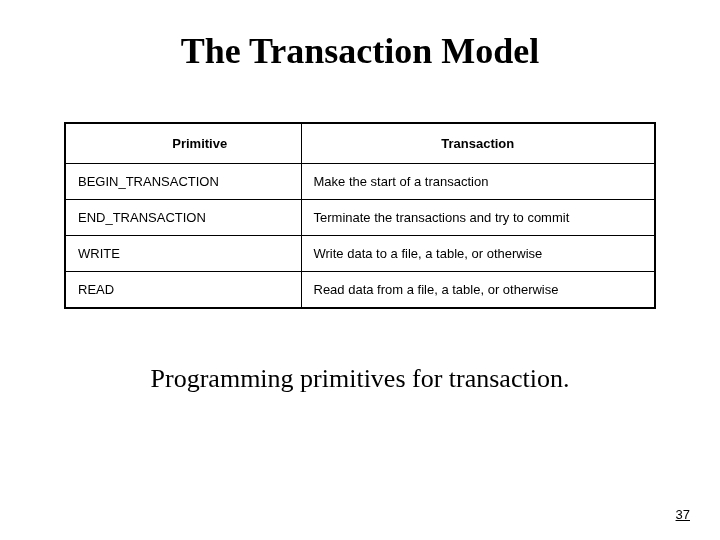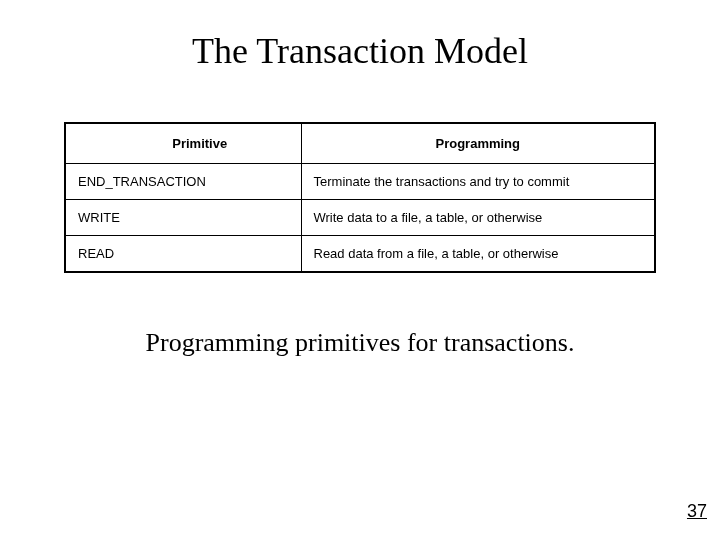--- a/index.html
+++ b/index.html
@@ -15,21 +15,21 @@
       position: relative;
     }
     .slide {
       width: 100%;
       height: 100%;
       padding: 20px 40px;
       position: relative;
     }
     .title {
       font-size: 36px;
-      font-weight: normal;
+      font-weight: bold;
       text-align: center;
       margin-top: 10px;
       margin-bottom: 50px;
       color: #000;
     }
     .table-wrap {
       margin: 0 24px;
     }
     table {
       width: 100%;
@@ -59,54 +59,58 @@
     }
     .caption {
       font-size: 26px;
       text-align: center;
       margin-top: 55px;
       color: #000;
     }
     .page-number {
       position: absolute;
       bottom: 18px;
-      right: 13px;
+      right: 30px;
       font-family: Arial, Helvetica, sans-serif;
-      font-size: 18px;
+      font-size: 13px;
       color: #000;
       text-decoration: underline;
     }
   </style>
 </head>
 <body>
 
 <div class="slide">
   <h1 class="title">The Transaction Model</h1>
 
   <div class="table-wrap">
     <table>
       <thead>
         <tr>
           <th class="col-primitive">Primitive</th>
-          <th class="col-description">Programming</th>
+          <th class="col-description">Transaction</th>
         </tr>
       </thead>
       <tbody>
+        <tr>
+          <td>BEGIN_TRANSACTION</td>
+          <td>Make the start of a transaction</td>
+        </tr>
         <tr>
           <td>END_TRANSACTION</td>
           <td>Terminate the transactions and try to commit</td>
         </tr>
         <tr>
           <td>WRITE</td>
           <td>Write data to a file, a table, or otherwise</td>
         </tr>
         <tr>
           <td>READ</td>
           <td>Read data from a file, a table, or otherwise</td>
         </tr>
       </tbody>
     </table>
   </div>
 
-  <div class="caption">Programming  primitives for transactions.</div>
+  <div class="caption">Programming  primitives for transaction.</div>
 
   <div class="page-number">37</div>
 </div>
 
 </body></html>

